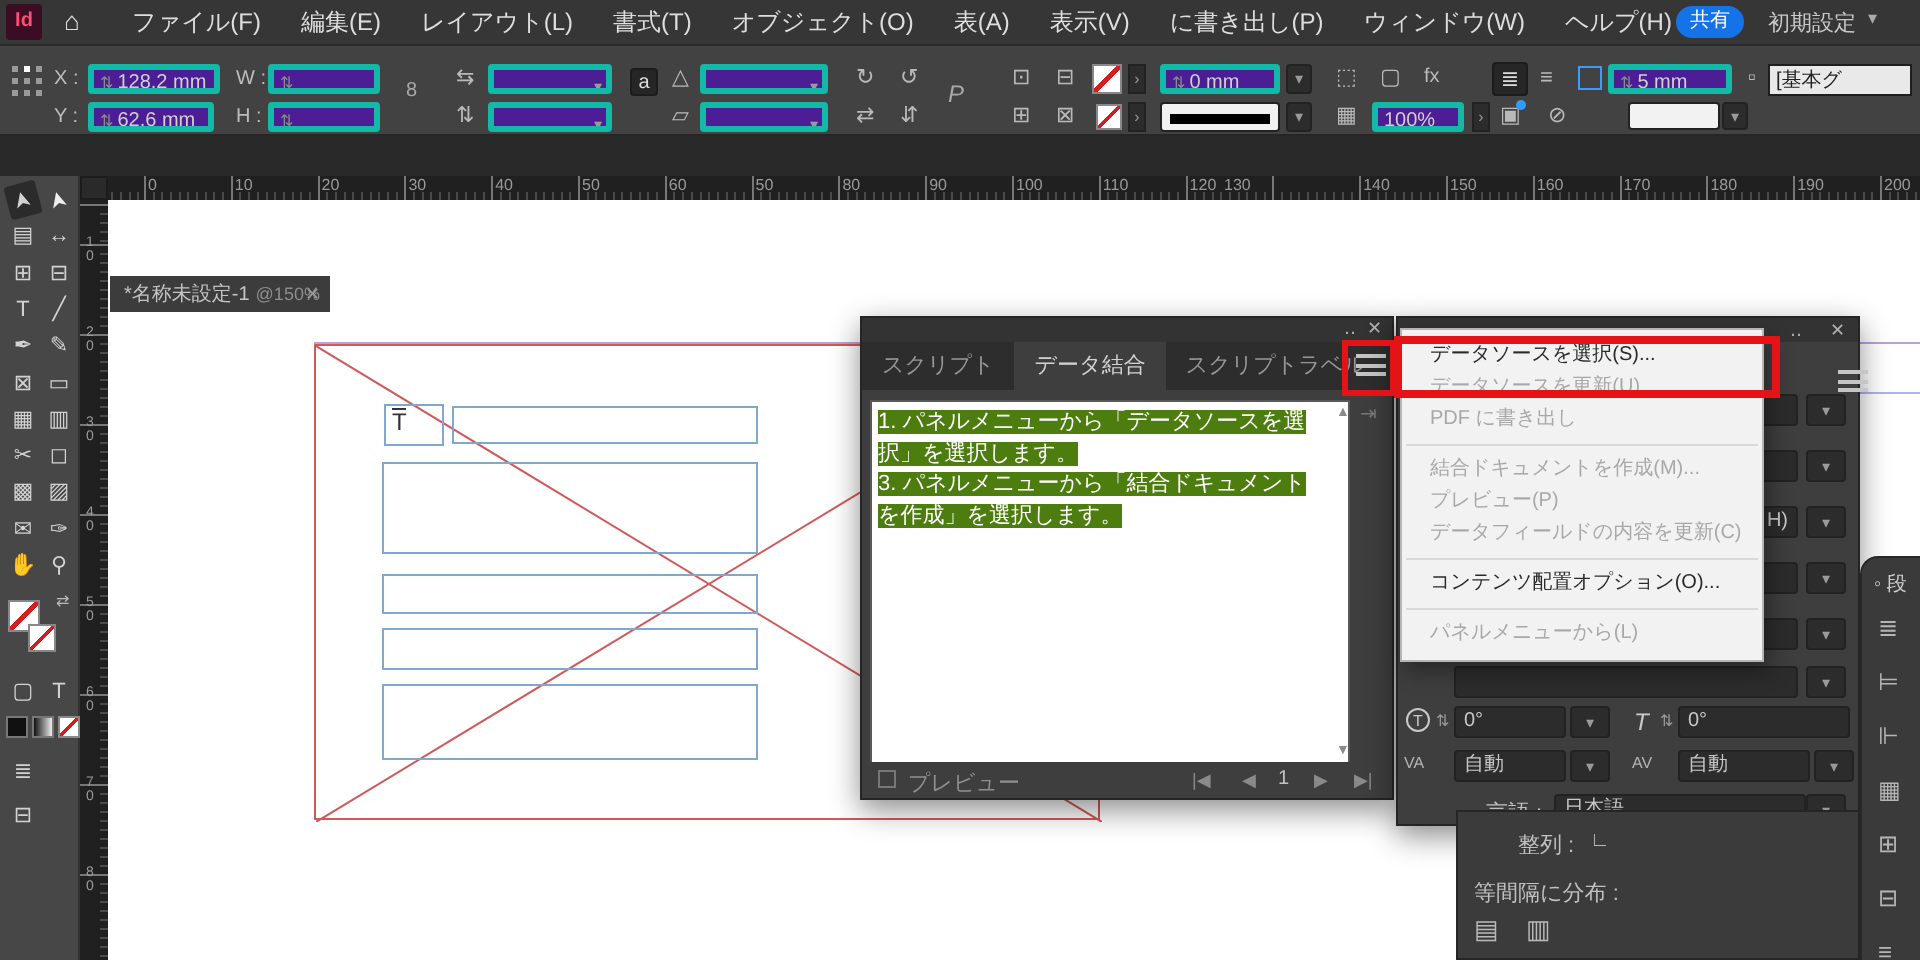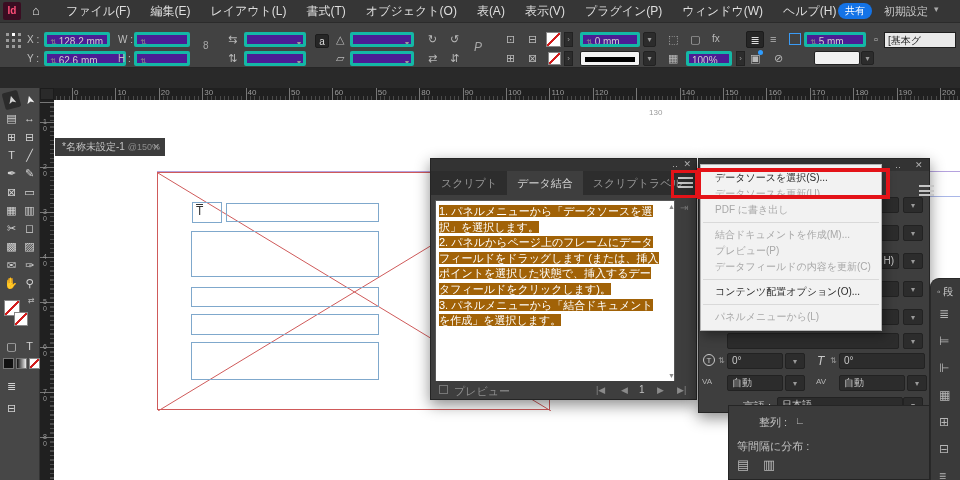--- a/index.html
+++ b/index.html
@@ -66,21 +66,21 @@
     border:1px solid #252525;box-shadow:0 5px 14px rgba(0,0,0,.45);z-index:5;}
   .ptitle{position:absolute;left:0;top:0;right:0;height:12px;background:#333;}
   .ptitle span{position:absolute;color:#b0b0b0;font-size:9px;line-height:11px;}
   .ptabs{position:absolute;left:0;top:12px;right:0;height:24px;background:#2d2d2d;display:flex;}
   .ptab{padding:0 10px;font-size:11px;color:#969696;line-height:24px;}
   .ptab.active{background:#3e3e3e;color:#d2d2d2;}
   .hamburger{position:absolute;width:15px;height:11px;display:flex;flex-direction:column;justify-content:space-between;}
   .hamburger i{display:block;height:2px;background:#c5c5c5;}
   #mp-text{position:absolute;left:4px;top:41px;width:240px;height:183px;background:#fff;
     border:1px solid #585858;padding:3px 12px 3px 3px;font-size:11px;line-height:15.6px;color:#fff;overflow:hidden;}
-  #mp-text .sel{background:#a16207;}
+  #mp-text .sel{background:#4d7c0f;}
   #mp-text p{margin:0;}
   .scr{position:absolute;color:#8a8a8a;font-size:7px;}
   #mp-bottom{position:absolute;left:0;bottom:0;right:0;height:18px;background:#3e3e3e;}
   #mp-preview-box{position:absolute;left:8px;top:4px;width:9px;height:9px;border:1px solid #777;}
   #mp-preview-label{position:absolute;left:23px;top:3px;font-size:11px;color:#8f8f8f;}
   .nav{position:absolute;top:4px;color:#8a8a8a;font-size:9px;}
   
   #char-panel{position:absolute;left:698px;top:158px;width:232px;height:255px;background:#3e3e3e;
     border:1px solid #252525;box-shadow:0 5px 14px rgba(0,0,0,.45);z-index:6;}
   .dfld{position:absolute;height:16px;background:#2c2c2c;border:1px solid #222;border-radius:2px;
@@ -115,21 +115,21 @@
   <div id="logo">Id</div>
   <div id="home">⌂</div>
   <div id="menu-items">
       <div>ファイル(F)</div>
       <div>編集(E)</div>
       <div>レイアウト(L)</div>
       <div>書式(T)</div>
       <div>オブジェクト(O)</div>
       <div>表(A)</div>
       <div>表示(V)</div>
-      <div>プラグイン(P)</div>
+      <div>に書き出し(P)</div>
       <div>ウィンドウ(W)</div>
       <div>ヘルプ(H)</div>
     </div>
   <div id="share-btn">共有</div>
   <div id="workspace">初期設定</div>
   <div id="workspace-chev">▾</div>
 </div>
 
 <div id="controlbar">
     <div class="abs" style="left: 6px; top: 10px; width: 16px; height: 16px;">
@@ -141,21 +141,21 @@
       <div class="abs" style="left: 12px; top: 6px; width: 3px; height: 3px; background: rgb(154, 154, 154);"></div>
       <div class="abs" style="left: 0px; top: 12px; width: 3px; height: 3px; background: rgb(154, 154, 154);"></div>
       <div class="abs" style="left: 6px; top: 12px; width: 3px; height: 3px; background: rgb(154, 154, 154);"></div>
       <div class="abs" style="left: 12px; top: 12px; width: 3px; height: 3px; background: rgb(154, 154, 154);"></div>
     </div>
     <div class="lbl" style="left: 27px; top: 11px;">X :</div>
     <div class="fld" style="left: 44px; top: 9px; width: 66px;"><span class="st">⇅</span><span>128.2 mm</span></div>
     <div class="lbl" style="left: 118px; top: 11px;">W :</div>
     <div class="fld" style="left: 134px; top: 9px; width: 56px;"><span class="st">⇅</span><span></span></div>
     <div class="lbl" style="left: 27px; top: 30px;">Y :</div>
-    <div class="fld" style="left: 44px; top: 28px; width: 82px;"><span class="st">⇅</span><span>62.6 mm</span></div>
+    <div class="fld" style="left: 44px; top: 28px; width: 63px;"><span class="st">⇅</span><span>62.6 mm</span></div>
     <div class="lbl" style="left: 118px; top: 30px;">H :</div>
     <div class="fld" style="left: 134px; top: 28px; width: 56px;"><span class="st">⇅</span><span></span></div>
     <div class="ic" style="left: 203px; top: 17px; font-size: 10px; color: rgb(168, 168, 168);">8</div>
     <div class="ic" style="left: 228px; top: 10px;">⇆</div>
     <div class="fld" style="left: 244px; top: 9px; width: 62px;"><span></span><span class="cv">▾</span></div>
     <div class="ic" style="left: 228px; top: 29px;">⇅</div>
     <div class="fld" style="left: 244px; top: 28px; width: 62px;"><span></span><span class="cv">▾</span></div>
     <div class="selbox abs" style="left: 315px; top: 11px; width: 14px; height: 14px; color: rgb(221, 221, 221); font-size: 10px; line-height: 13px;">a</div>
     <div class="ic" style="left: 336px; top: 10px;">△</div>
     <div class="fld" style="left: 350px; top: 9px; width: 64px;"><span></span><span class="cv">▾</span></div>
@@ -213,21 +213,21 @@
     <div class="rlbl" style="left: 150.2px;">30</div>
     <div class="rlbl" style="left: 193.6px;">40</div>
     <div class="rlbl" style="left: 237px;">50</div>
     <div class="rlbl" style="left: 280.4px;">60</div>
     <div class="rlbl" style="left: 323.8px;">50</div>
     <div class="rlbl" style="left: 367.2px;">80</div>
     <div class="rlbl" style="left: 410.6px;">90</div>
     <div class="rlbl" style="left: 454px;">100</div>
     <div class="rlbl" style="left: 497.4px;">110</div>
     <div class="rlbl" style="left: 540.8px;">120</div>
-    <div class="rlbl" style="left: 595px; margin-top: 20px;">130</div>
+    <div class="rlbl" style="left: 558px;">130</div>
     <div class="rlbl" style="left: 627.6px;">140</div>
     <div class="rlbl" style="left: 671px;">150</div>
     <div class="rlbl" style="left: 714.4px;">160</div>
     <div class="rlbl" style="left: 757.8px;">170</div>
     <div class="rlbl" style="left: 801.2px;">180</div>
     <div class="rlbl" style="left: 844.6px;">190</div>
     <div class="rlbl" style="left: 888px;">200</div>
   </div>
 <div id="vruler">
     <div class="vlbl" style="top: 18px;">1
@@ -312,21 +312,20 @@
       <div class="ptab">スクリプトラベル</div>
     </div>
   <div class="hamburger" style="left:247px;top:18px">
       <i></i>
       <i></i>
       <i></i>
     </div>
   <div class="ic" style="left:249px;top:43px;color:#777;font-size:10px">⇥</div>
   <div id="mp-text">
       <p><span class="sel">1. パネルメニューから「データソースを選択」を選択します。</span></p>
-      <p><span class="sel">2. パネルからページ上のフレームにデータフィールドをドラッグします (または、挿入ポイントを選択した状態で、挿入するデータフィールドをクリックします)。</span></p>
       <p><span class="sel">3. パネルメニューから「結合ドキュメントを作成」を選択します。</span></p>
     </div>
   <div class="scr" style="left:237px;top:44px">▲</div>
   <div class="scr" style="left:237px;top:213px">▼</div>
   <div id="mp-bottom">
     <div id="mp-preview-box"></div>
     <div id="mp-preview-label">プレビュー</div>
     <div class="nav" style="left:165px">|◀</div>
     <div class="nav" style="left:190px">◀</div>
     <div class="nav" style="left:208px;color:#c0c0c0;font-size:10px;top:3px">1</div>

